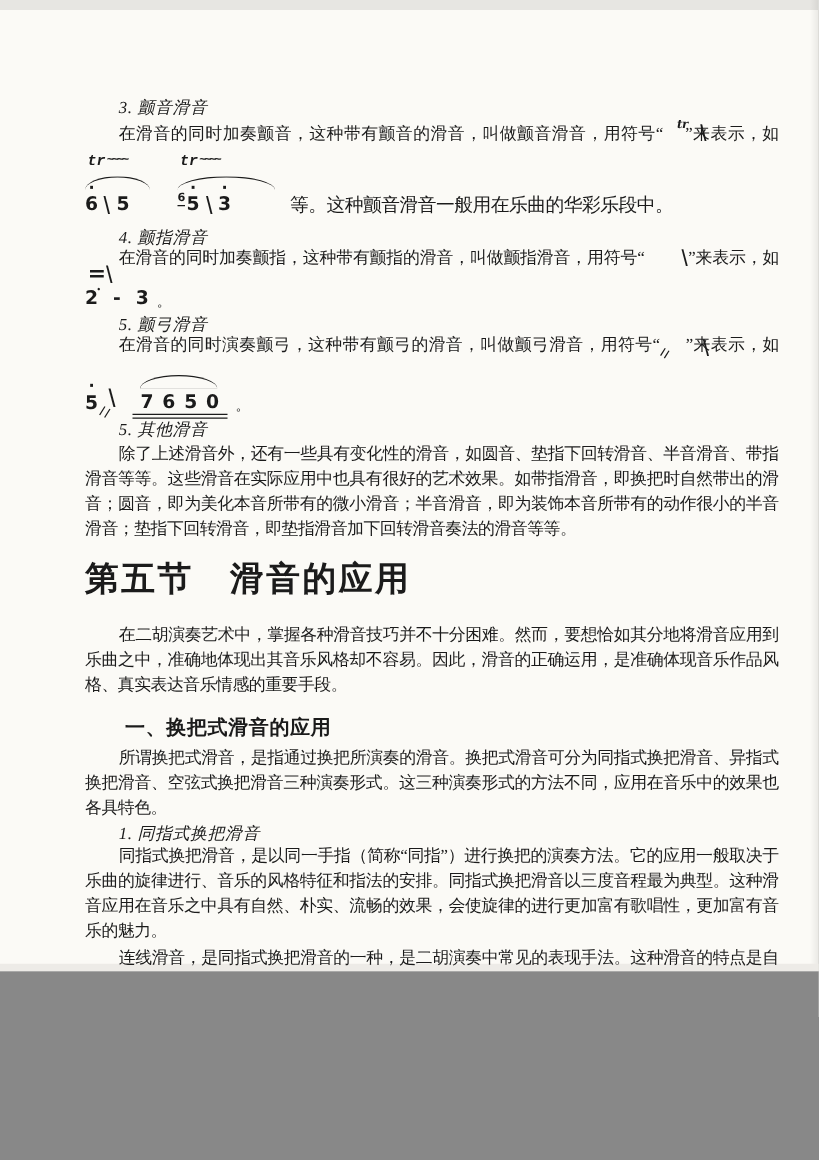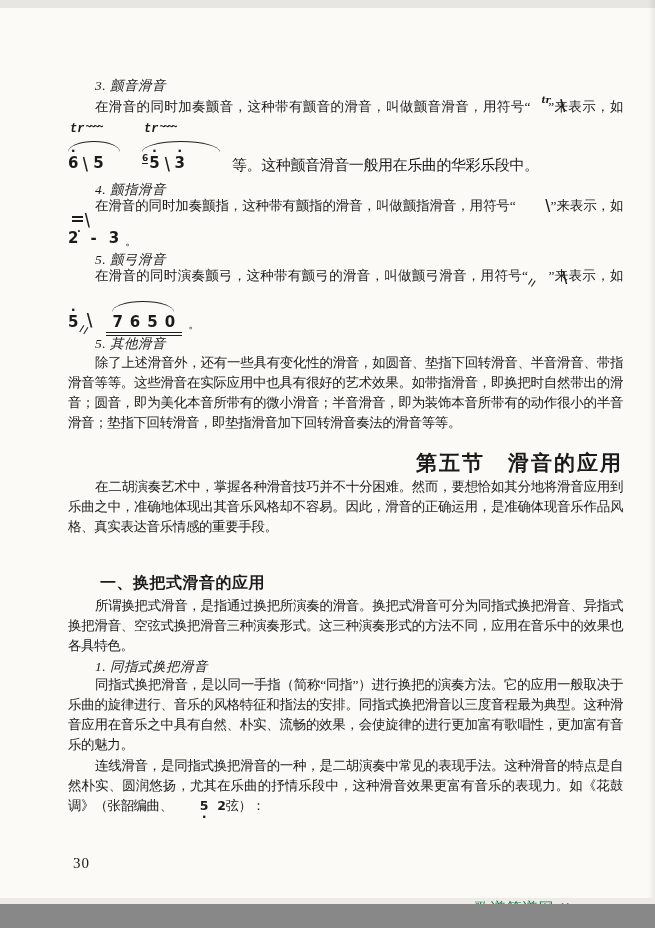--- a/index.html
+++ b/index.html
@@ -1,38 +1,38 @@
 <!DOCTYPE html>
 <html><head>
 <meta charset="utf-8">
 <style>
   html,body{margin:0;padding:0;}
   body{background:#888; font-family:"Liberation Serif","DejaVu Serif",serif;}
-  .page{position:relative; width:655px; height:904px; margin:0 auto; overflow:hidden;
+  .page{position:relative; width:655px; height:777px; margin:0 auto; overflow:hidden;
         background:#fbfaf6; color:#1b1b1b;}
   .edge-top{position:absolute;top:0;left:0;width:100%;height:8px;background:#e7e6e2;}
   .edge-right{position:absolute;top:0;right:0;width:7px;height:100%;
         background:linear-gradient(to right, rgba(0,0,0,0), rgba(0,0,0,0.07));}
   .edge-bottom{position:absolute;bottom:0;left:0;width:100%;height:6px;background:#edebe7;}
   .content{position:absolute; left:68px; top:0; width:555px;}
   .blk{position:absolute; left:0; width:555px;}
 
   
   .para{font-size:13.5px; line-height:20px; letter-spacing:-0.4px;
         text-align:justify; text-indent:2em; color:#1b1b1b;}
   .just1{text-align-last:justify;}
 
   
   .hkai{font-size:13.5px; line-height:20px; font-style:italic; padding-left:2em; letter-spacing:0.5px;}
 
   
   .hbold{font-family:"Liberation Sans","DejaVu Sans",sans-serif; font-weight:bold;
          font-size:16px; line-height:20px; padding-left:2em; letter-spacing:0.5px;}
   .htitle{font-family:"Liberation Sans","DejaVu Sans",sans-serif; font-weight:bold;
-          font-size:21px; line-height:26px; text-align:right; letter-spacing:2px; padding-left:0;}
+          font-size:27px; line-height:26px; text-align:left; letter-spacing:2px; padding-left:0;}
 
   
   .num{font-family:"DejaVu Sans",sans-serif; font-weight:bold; font-size:15px;}
   .nd{position:relative; display:inline-block;}
   .da::after{content:"·"; position:absolute; top:-11px; left:50%; transform:translateX(-50%);
              font-weight:bold; font-size:13px;}
   .db::after{content:"·"; position:absolute; bottom:-11px; left:50%; transform:translateX(-50%);
              font-weight:bold; font-size:13px;}
   .sl{display:inline-block; margin:0 5px; font-family:"DejaVu Sans",sans-serif;
       font-weight:bold; font-size:13px; transform:scale(1.1,1.35); transform-origin:center;}
@@ -180,21 +180,21 @@
       </span>
       <span class="prd">。</span>
     </div>
 
     <div class="blk hkai" style="top:334px">5. 其他滑音</div>
 
     <div class="blk para" style="top:353px">除了上述滑音外，还有一些具有变化性的滑音，如圆音、垫指下回转滑音、半音滑音、带指滑音等等。这些滑音在实际应用中也具有很好的艺术效果。如带指滑音，即换把时自然带出的滑音；圆音，即为美化本音所带有的微小滑音；半音滑音，即为装饰本音所带有的动作很小的半音滑音；垫指下回转滑音，即垫指滑音加下回转滑音奏法的滑音等等。</div>
 
     <div class="blk hbold htitle" style="top:450px">第五节　滑音的应用</div>
 
-    <div class="blk para" style="top:477px">在二胡演奏艺术中，掌握各种滑音技巧并不十分困难。然而，要想恰如其分地将滑音应用到乐曲之中，准确地体现出其音乐风格却不容易。因此，滑音的正确运用，是准确体现音乐作品风格、真实表达音乐情感的重要手段。</div>
+    <div class="blk para" style="top:498px">在二胡演奏艺术中，掌握各种滑音技巧并不十分困难。然而，要想恰如其分地将滑音应用到乐曲之中，准确地体现出其音乐风格却不容易。因此，滑音的正确运用，是准确体现音乐作品风格、真实表达音乐情感的重要手段。</div>
 
     <div class="blk hbold" style="top:573px">一、换把式滑音的应用</div>
 
     <div class="blk para" style="top:596px">所谓换把式滑音，是指通过换把所演奏的滑音。换把式滑音可分为同指式换把滑音、异指式换把滑音、空弦式换把滑音三种演奏形式。这三种演奏形式的方法不同，应用在音乐中的效果也各具特色。</div>
 
     <div class="blk hkai" style="top:657px">1. 同指式换把滑音</div>
 
     <div class="blk para" style="top:675px">同指式换把滑音，是以同一手指（简称“同指”）进行换把的演奏方法。它的应用一般取决于乐曲的旋律进行、音乐的风格特征和指法的安排。同指式换把滑音以三度音程最为典型。这种滑音应用在音乐之中具有自然、朴实、流畅的效果，会使旋律的进行更加富有歌唱性，更加富有音乐的魅力。</div>
 
     <div class="blk para" style="top:756px">

